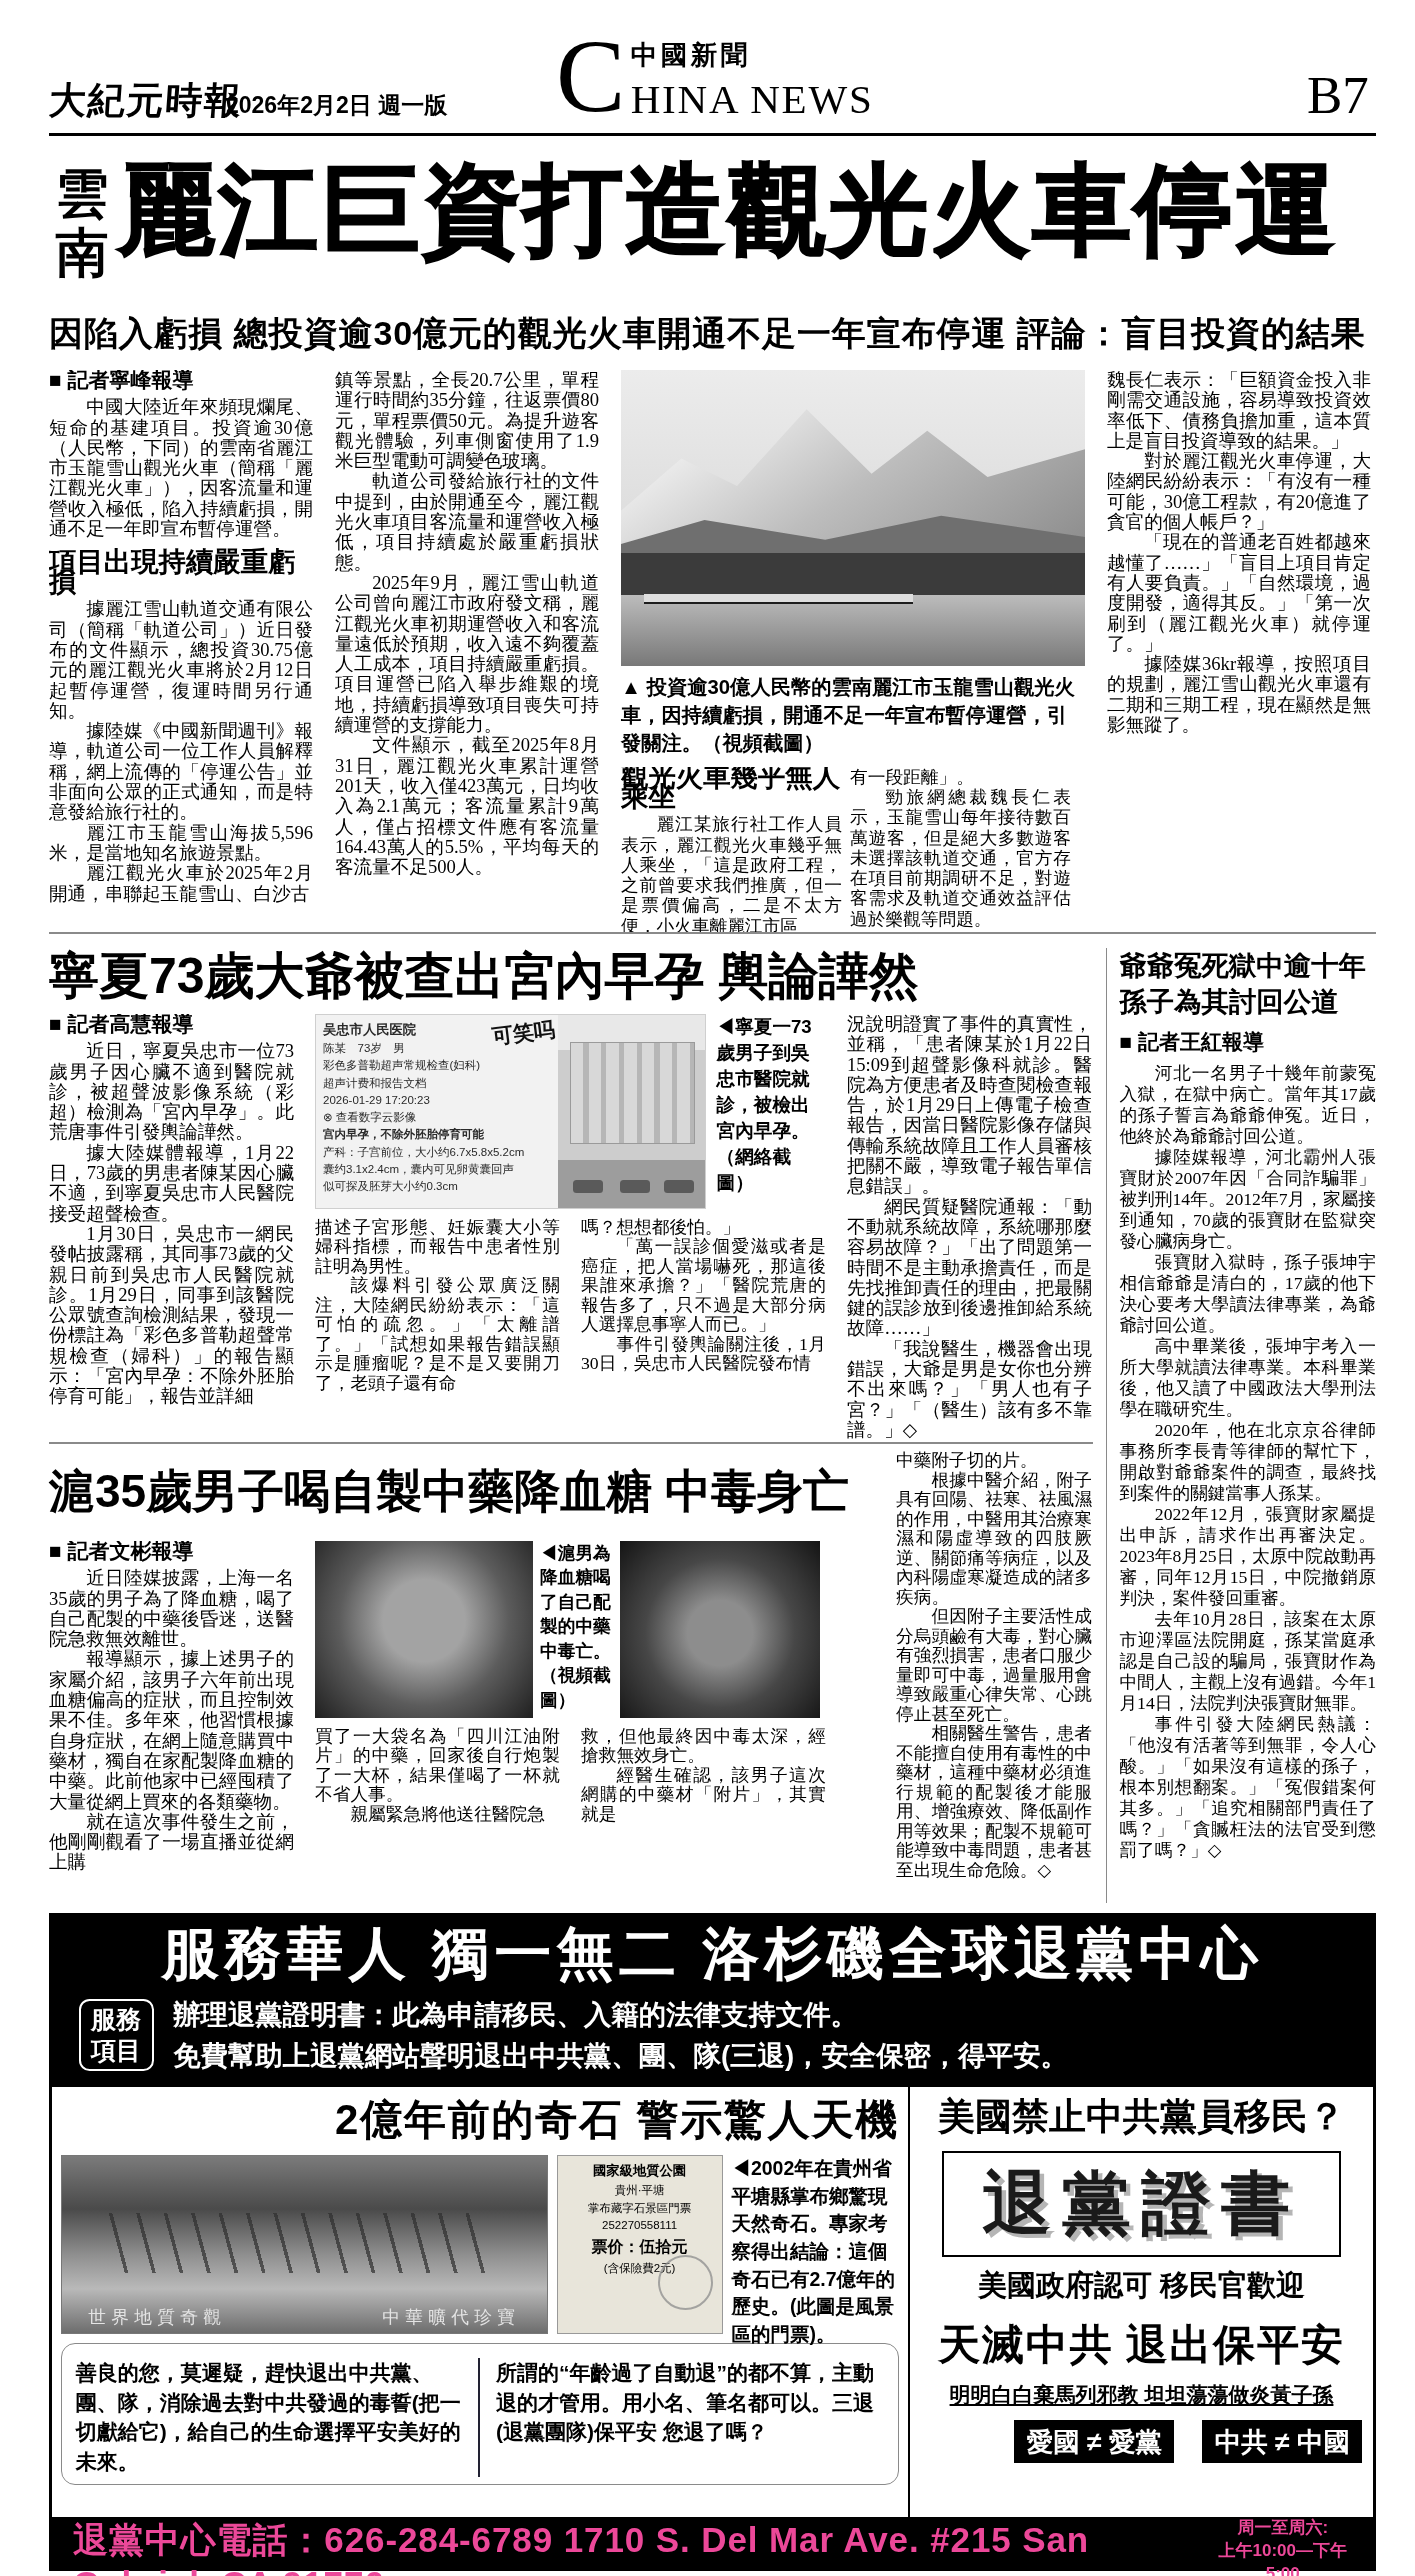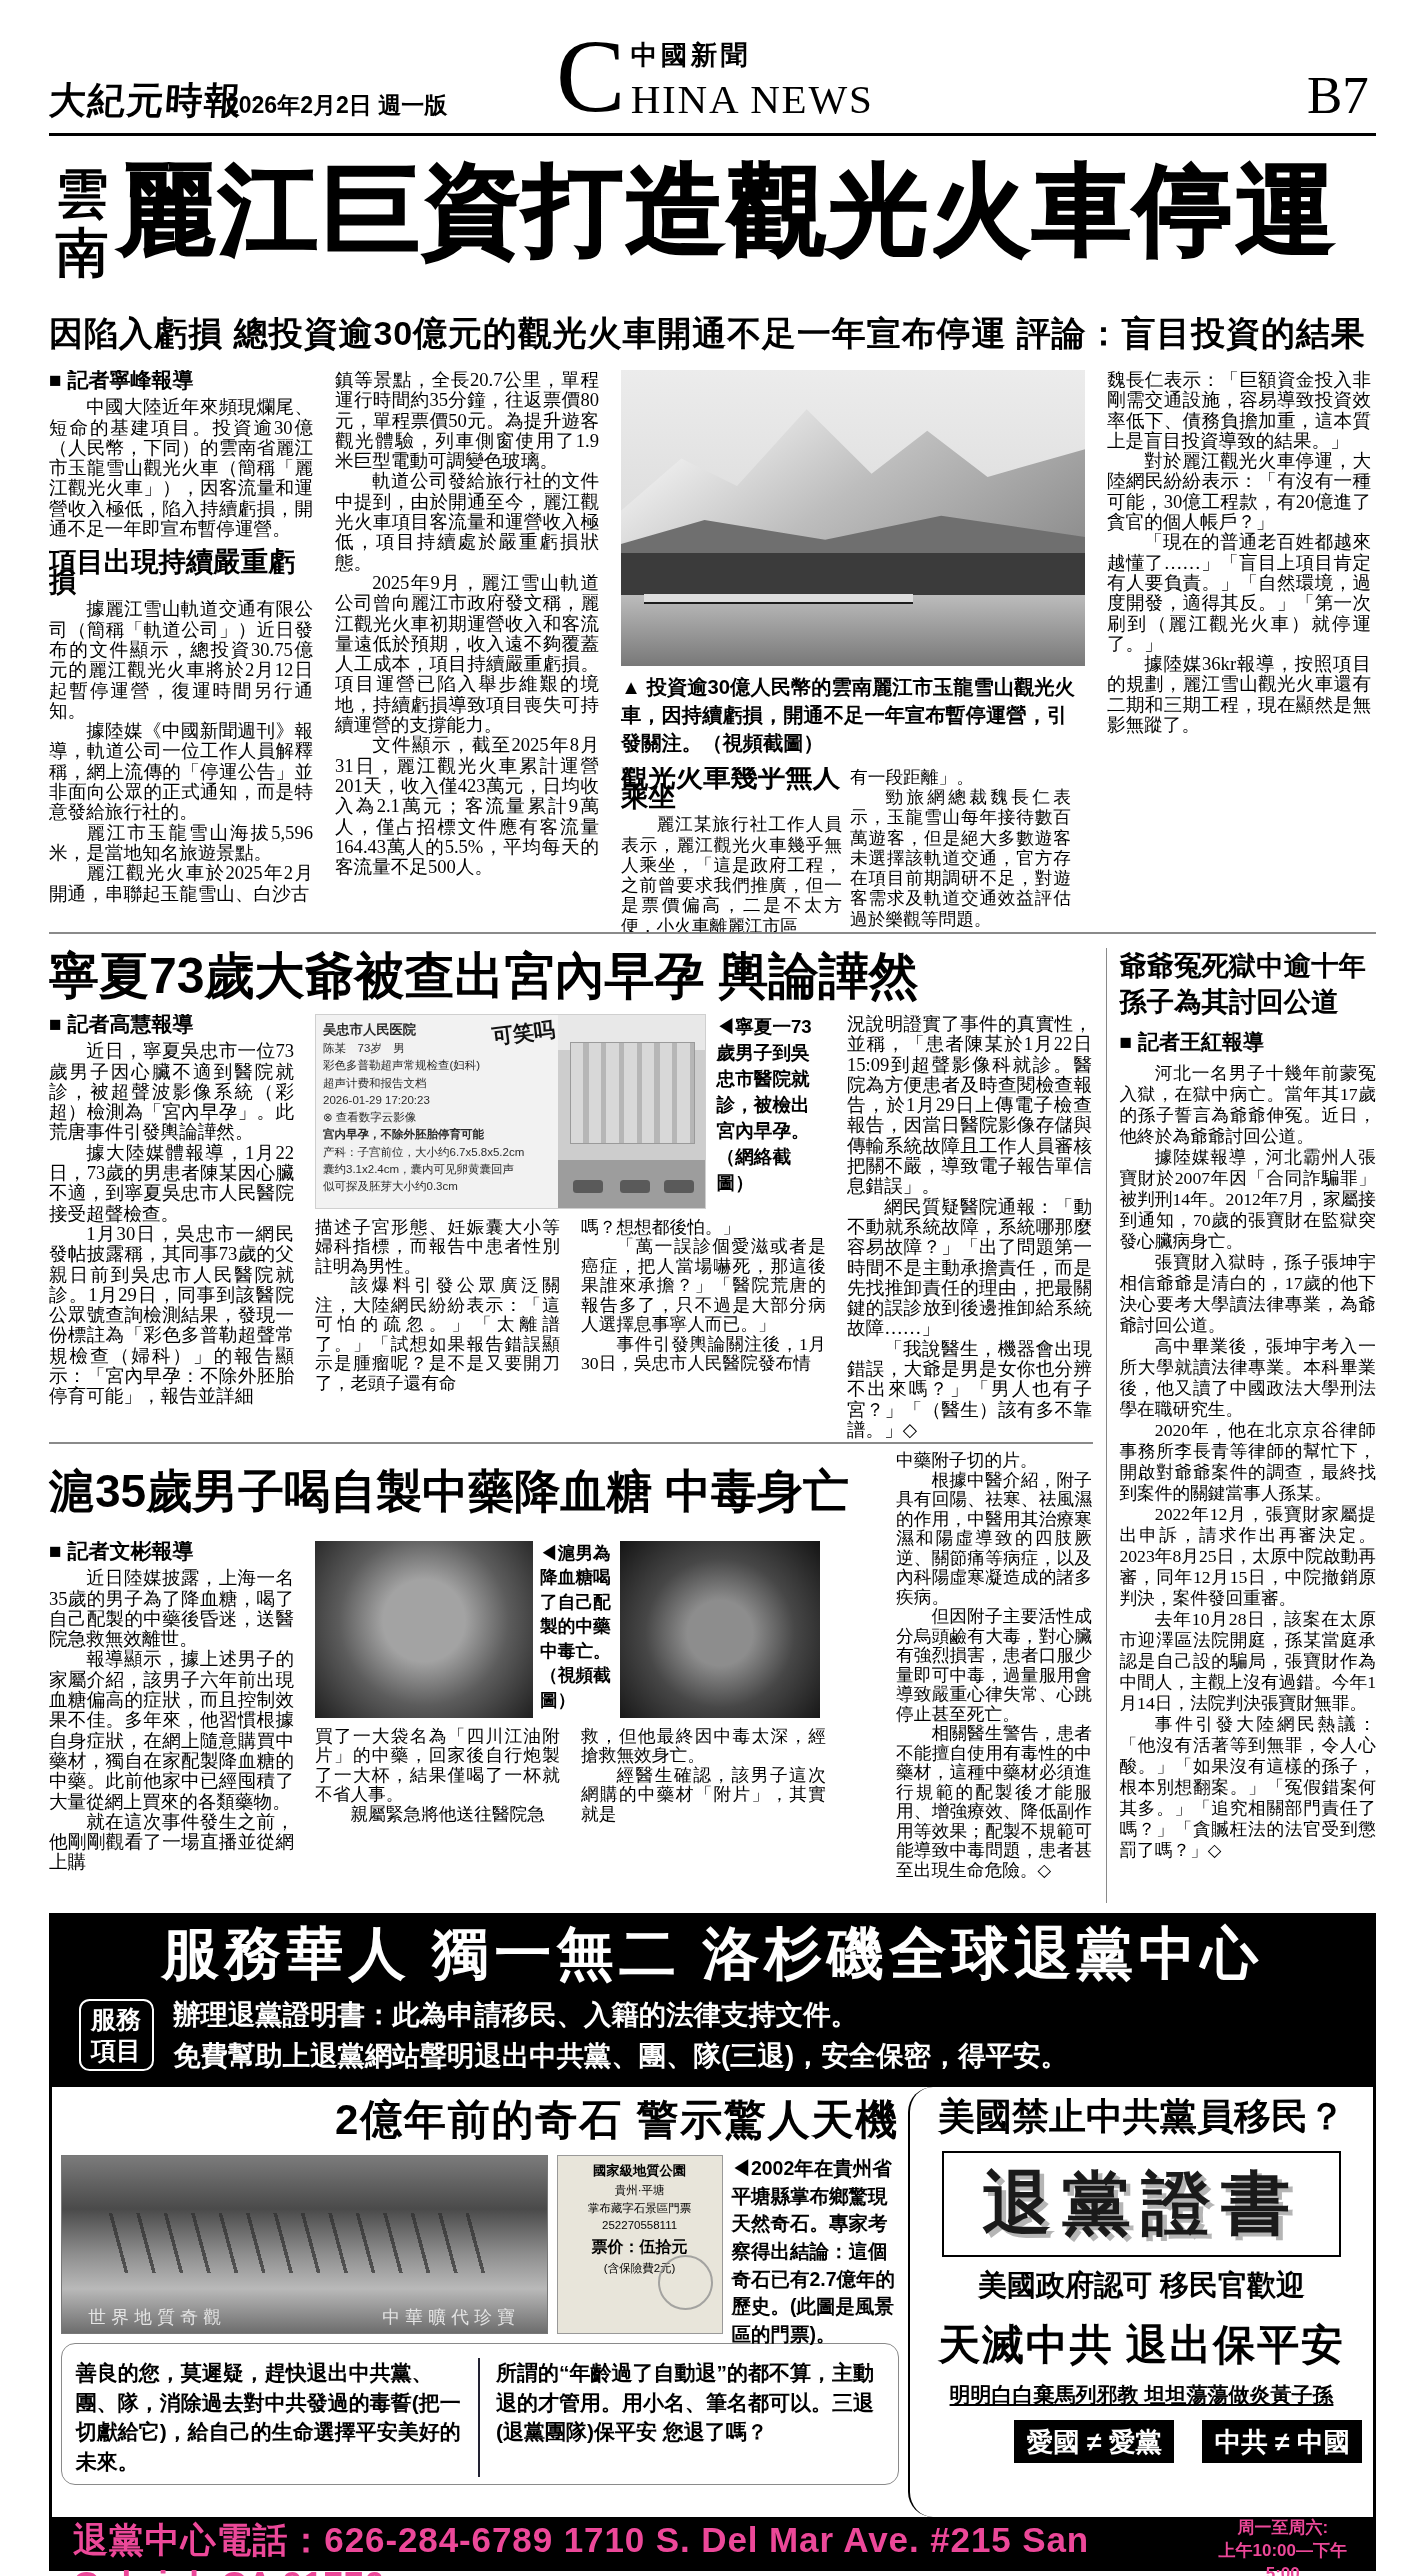--- a/index.html
+++ b/index.html
@@ -115,21 +115,21 @@
   .tk-title{font-weight:bold;font-size:13.3px;}
   .stamp{position:absolute;right:8.8px;bottom:23px;width:51px;height:51px;border:2.7px solid #8c8c8c;border-radius:50%;opacity:.75;}
   .tk-price{font-weight:900;font-size:16px;}
   .stone-cap{flex:1;font-family:"Liberation Sans",sans-serif;font-weight:bold;font-size:19.5px;line-height:1.42;}
   .tongbao{margin-top:8.8px;border:1.8px solid #8a8a8a;border-radius:14px;padding:7px 14px;}
   .tb-title{font-family:"Liberation Sans",sans-serif;font-weight:900;font-size:31px;text-align:center;}
   .tb-cols{display:flex;gap:16px;margin-top:7px;}
   .tb-left{flex:1;border-right:2.7px solid #223;padding-right:14px;}
   .tb-txt{font-family:"Liberation Sans",sans-serif;font-weight:bold;font-size:21px;line-height:1.42;}
   .tb-right{flex:1;}
-  .ad-right{flex:1;border-left:2.7px solid #000;padding:5.3px 10.6px;text-align:center;box-sizing:border-box;border-radius:25px;}
+  .ad-right{flex:1;border-left:2.7px solid #000;padding:5.3px 10.6px;text-align:center;box-sizing:border-box;}
   .ar-title{font-family:"Liberation Sans",sans-serif;font-weight:900;font-size:37px;}
   .cert-box{margin:8.8px auto 0;border:2.7px solid #000;width:88%;padding:5.3px 3.5px;}
   .cert{font-size:69px;font-weight:900;letter-spacing:10.6px;color:#1a1a1a;text-shadow:4.4px 4.4px 0 #b5b5b5;}
   .cert-sub{font-family:"Liberation Sans",sans-serif;font-weight:900;font-size:29px;margin-top:8.8px;}
   .slogan1{font-size:42px;font-weight:900;margin-top:10.6px;letter-spacing:1.8px;}
   .slogan2{font-family:"Liberation Sans",sans-serif;font-weight:bold;font-size:21px;margin-top:8.8px;text-decoration:underline;}
   .chips{display:flex;gap:28px;justify-content:flex-end;margin-top:10.6px;}
   .chip{background:#000;color:#fff;font-family:"Liberation Sans",sans-serif;font-weight:900;font-size:26.5px;padding:3.5px 12.4px;}
   .ad-footer{position:absolute;left:0;right:0;bottom:0;height:51px;background:#000;color:#ec4899;
              display:flex;align-items:flex-start;padding:0 21px;box-sizing:border-box;}

